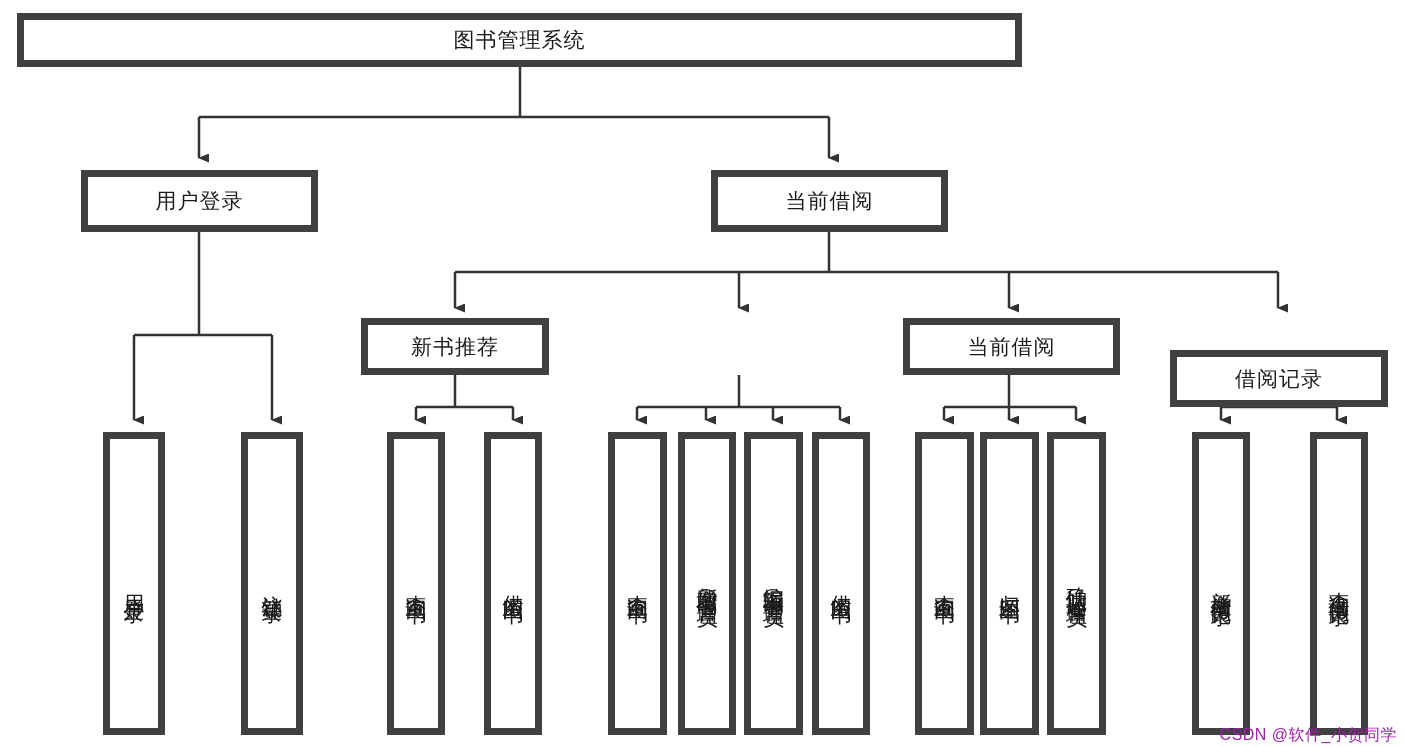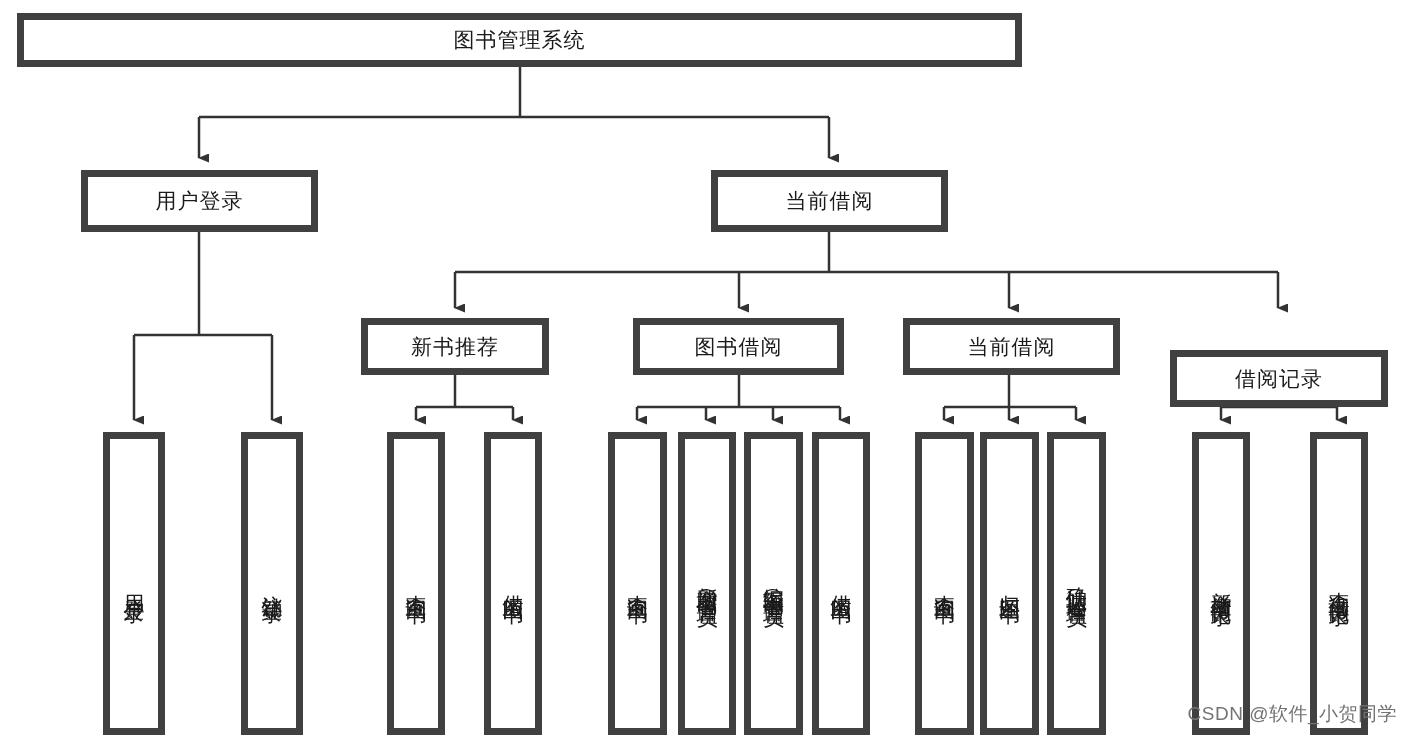--- a/index.html
+++ b/index.html
@@ -53,23 +53,23 @@
     text-align: center;
   }
   .node.v .vtext {
     display: block;
     writing-mode: vertical-rl;
     text-orientation: upright;
   }
   #watermark {
     position: absolute;
     right: 8px;
-    bottom: 20px;
-    font-size: 19px;
-    color: #737373;
+    bottom: 1px;
+    font-size: 16px;
+    color: #a21caf;
     letter-spacing: 0.5px;
     white-space: nowrap;
     z-index: 5;
   }
 </style>
 </head>
 <body>
 
 <div id="diagram-root">
 
@@ -130,23 +130,20 @@
   <div class="node h" style="left:81px; top:170px; width:237px; height:62px;">
     <span>用户登录</span>
   </div>
   <div class="node h" style="left:711px; top:170px; width:237px; height:62px;">
     <span>当前借阅</span>
   </div>
 
   <div class="node h" style="left:361px; top:318px; width:188px; height:57px;">
     <span>新书推荐</span>
   </div>
-  <div class="node h" style="left:633px; top:318px; width:211px; height:57px;">
-    <span>图书借阅</span>
-  </div>
   <div class="node h" style="left:903px; top:318px; width:217px; height:57px;">
     <span>当前借阅</span>
   </div>
   <div class="node h" style="left:1170px; top:318px; width:218px; height:57px;margin-top:32px;">
     <span>借阅记录</span>
   </div>
 
   <div class="node v" style="left:103px; top:432px; width:62px; height:303px;">
     <span class="vtext">用户登录</span>
   </div>

